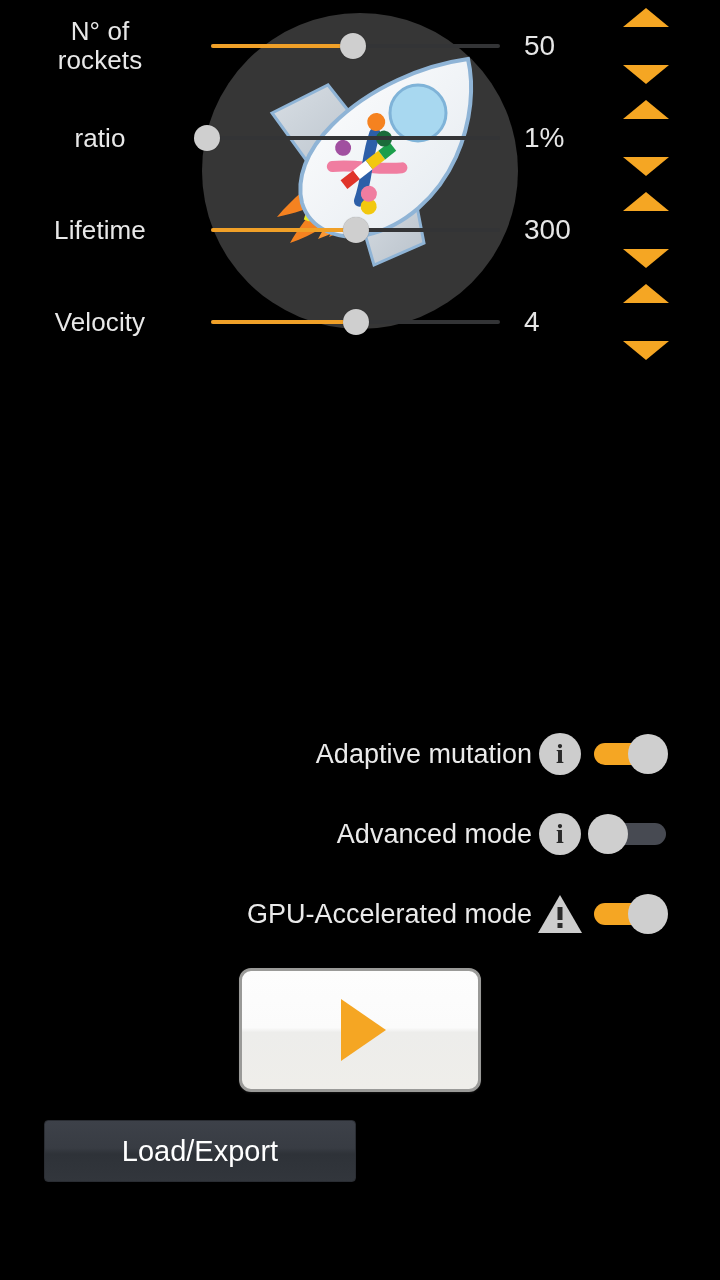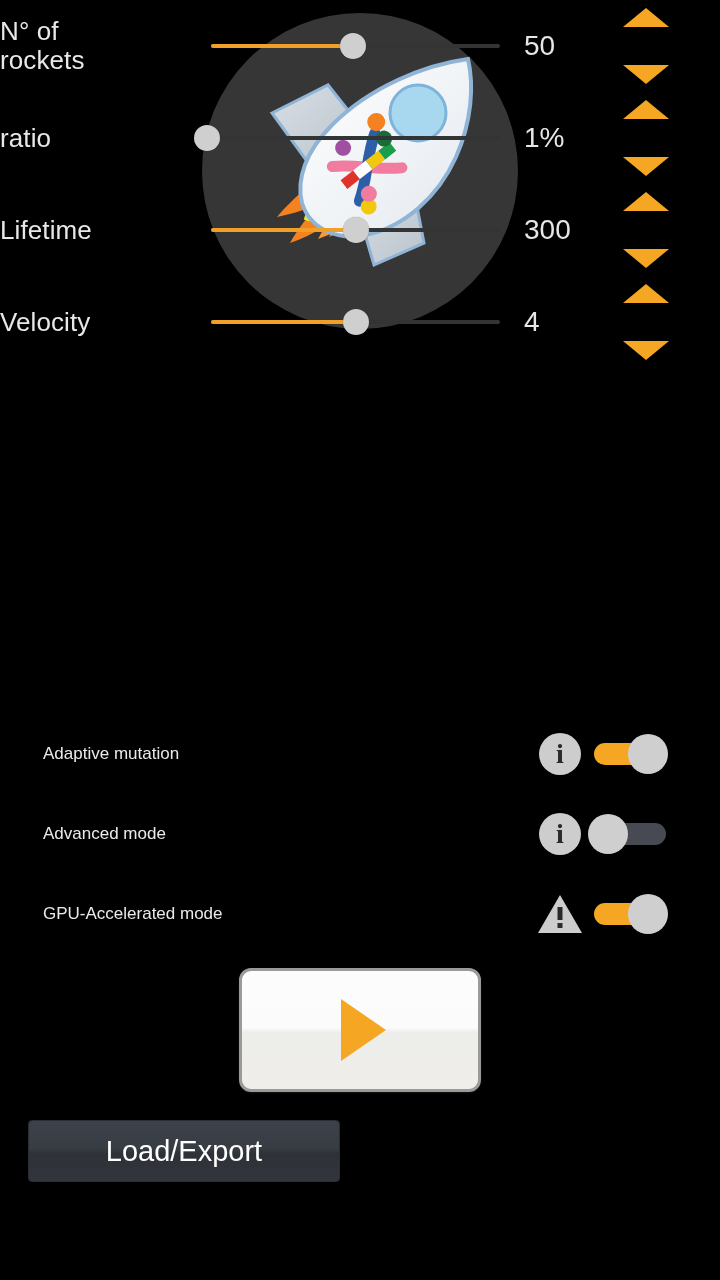--- a/index.html
+++ b/index.html
@@ -24,21 +24,21 @@
   }
   .logo-circle svg { width: 300px; height: 300px; display: block; }
 
   
   .sliders { position: absolute; left: 0; top: 345; width: 720px; }
   .srow {
     position: absolute; left: 0; width: 720px; height: 92px;
     display: flex; align-items: center;
   }
   .srow .label {
-    width: 200px; flex: 0 0 200px; 
+    width: 200px; flex: 0 0 200px; text-align: center;
     color: #e8e8e8; font-size: 26px; line-height: 29px;
     letter-spacing: .1px;
   }
   .srow .track-wrap {
     flex: 0 0 310px; width: 310px; position: relative; height: 40px;
     display: flex; align-items: center;
   }
   .track {
     position: absolute; left: 11px; right: 10px; height: 4px;
     background: #333436; border-radius: 2px;
@@ -69,21 +69,21 @@
   .tri-up { border-bottom: 19px solid #f5a623; }
   .tri-down { border-top: 19px solid #f5a623; }
 
   
   .trow {
     position: absolute; left: 0; width: 720px; height: 80px;
     display: flex; align-items: center;
   }
   .trow .tlabel {
     flex: 1 1 auto; padding-left: 43px;
-    color: #eaeaea; font-size: 17px;
+    color: #eaeaea; font-size: 27px; text-align: right;
   }
   .trow .ticon { flex: 0 0 56px; width: 56px; display: flex; justify-content: center; }
   .info-icon {
     width: 42px; height: 42px; border-radius: 50%;
     background: #cdcdcd; color: #2a2a2a;
     display: flex; align-items: center; justify-content: center;
     font-size: 28px; font-weight: bold; font-family: "Liberation Serif", serif;
     line-height: 1;
   }
   .warn-icon { position: relative; width: 46px; height: 42px; }
@@ -118,21 +118,21 @@
   }
   .play-tri {
     width: 0; height: 0; margin-left: 6px;
     border-top: 31px solid transparent;
     border-bottom: 31px solid transparent;
     border-left: 45px solid #f5a623;
   }
 
   
   .btn-grid {
-    position: absolute; left: 28px; top: 1120px;
+    position: absolute; left: 44px; top: 1120px;
     width: 632px;
     display: grid; grid-template-columns: 312px 312px;
     grid-gap: 8px 8px;
     gap: 32px;
   }
   .gbtn {
     height: 62px; border-radius: 4px;
     background: linear-gradient(to bottom, #3d4149 0%, #383c43 45%, #2e3238 55%, #32363c 100%);
     border: 1px solid #2a2d33;
     color: #ffffff; font-size: 29px;

